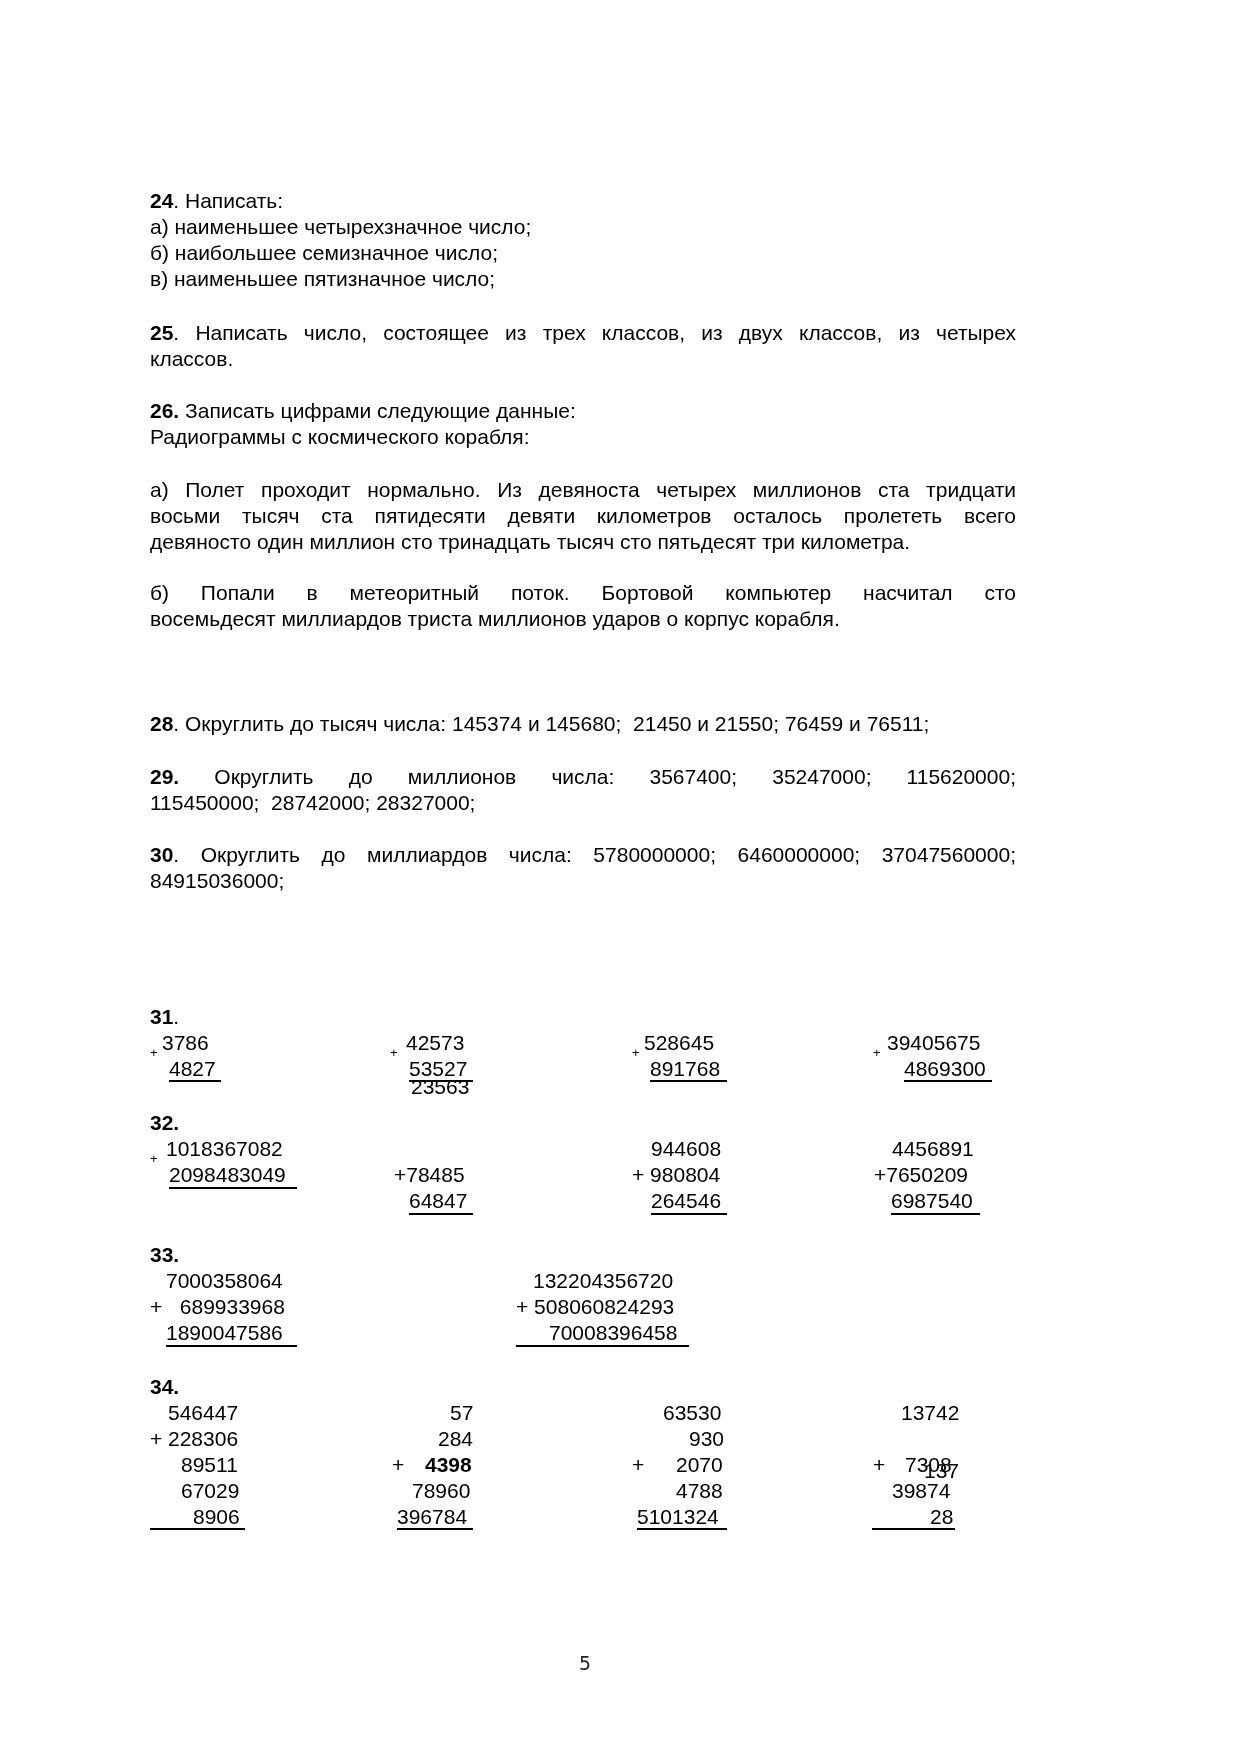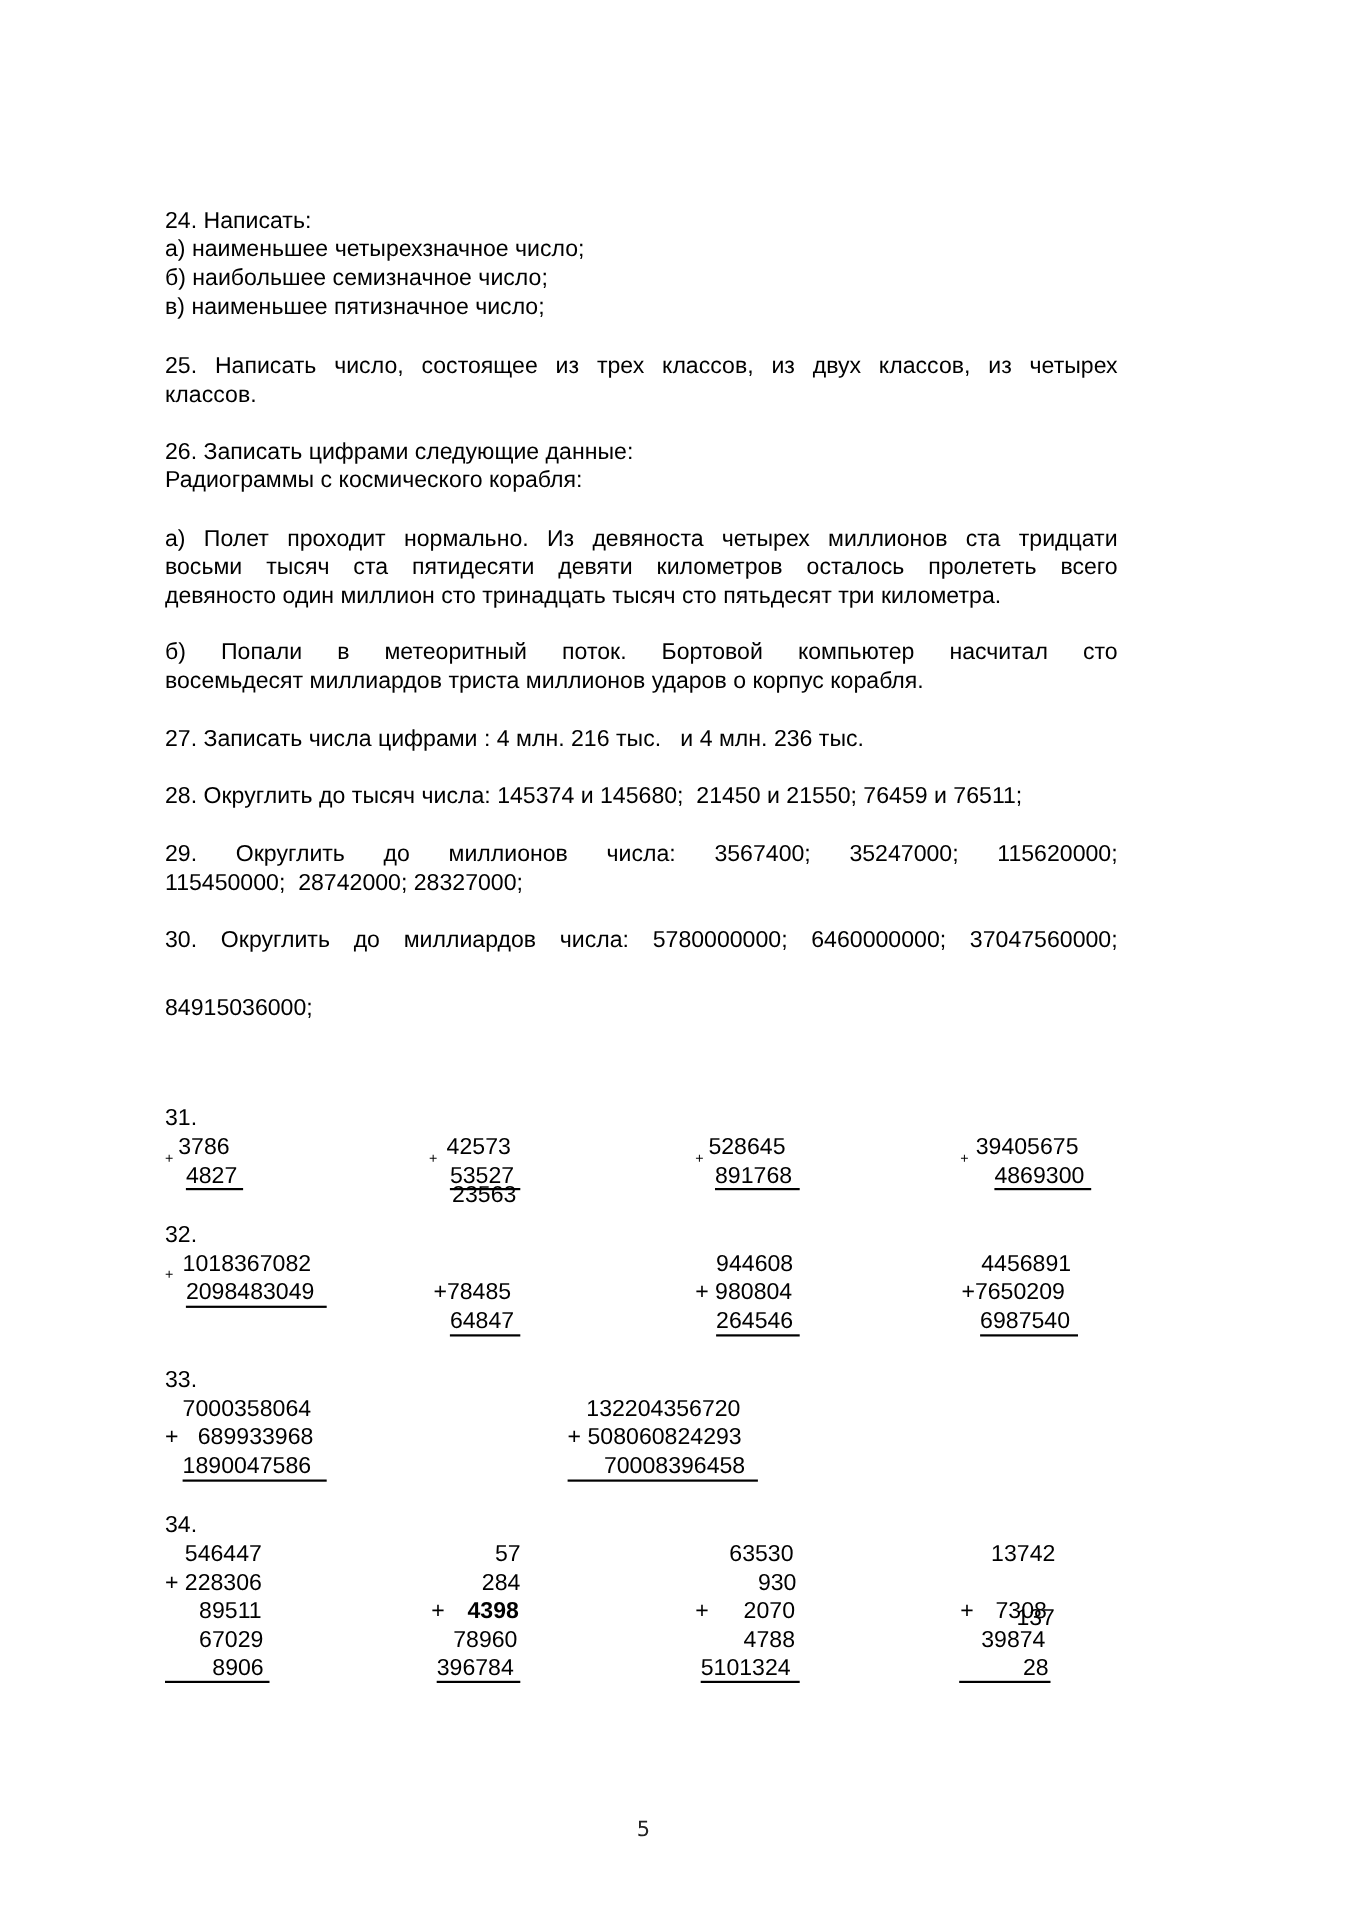--- a/index.html
+++ b/index.html
@@ -3,21 +3,21 @@
 <meta charset="utf-8">
 <style>
   html, body { margin: 0; padding: 0; background: #ffffff; }
   body {
     width: 1240px; height: 1754px; position: relative; overflow: hidden;
     font-family: "Liberation Sans", sans-serif; color: #000;
   }
   .page { position: absolute; left: 0; top: 0; width: 1240px; height: 1754px; }
   .txt { position: absolute; font-size: 21px; line-height: 26px; white-space: nowrap; }
   .just { position: absolute; left: 150px; width: 866px; font-size: 21px; line-height: 26.5px; text-align: justify; text-align-last: justify; white-space: normal; }
-  b { font-weight: normal; }
+  b { font-weight: bold; }
   .heading-box {
     position: absolute; left: 256px; top: 948px; width: 710px; height: 44px;
     border: 1.5px solid #000; box-sizing: border-box;
   }
   .heading-text { position: absolute; left: 4px; top: 6px; font-size: 27px; font-weight: bold; white-space: nowrap; letter-spacing: 0.1px; }
   .num { position: absolute; font-size: 21px; line-height: 26px; text-align: right; white-space: pre; }
   .plus-small { position: absolute; font-size: 13px; line-height: 13px; }
   .uline { position: absolute; height: 2px; background: #000; }
   .pagenum { position: absolute; left: 0; width: 1170px; top: 1652px; text-align: center; font-family: "DejaVu Sans", sans-serif; font-size: 19px; color: #222; }
 </style>
@@ -37,29 +37,28 @@
   <div class="txt" style="left:150px; top:398px;"><b>26.</b><span> Записать цифрами следующие данные:</span></div>
   <div class="txt" style="left:150px; top:424px;">Радиограммы с космического корабля:</div>
 
   <div class="just" style="top:477px;">а) Полет проходит нормально. Из девяноста четырех миллионов ста тридцати</div>
   <div class="just" style="top:503px;">восьми тысяч ста пятидесяти девяти километров осталось пролететь всего</div>
   <div class="txt" style="left:150px; top:529px;">девяносто один миллион сто тринадцать тысяч сто пятьдесят три километра.</div>
 
   <div class="just" style="top:580px;">б) Попали в метеоритный поток. Бортовой компьютер  насчитал сто</div>
   <div class="txt" style="left:150px; top:606px;">восемьдесят миллиардов триста миллионов ударов о корпус корабля.</div>
 
-  <div class="txt" style="left:150px; top:659px;"><b>27</b><span style="white-space:pre;">. Записать числа цифрами : 4 млн. 216 тыс.   и 4 млн. 236 тыс.</span></div>
 
   <div class="txt" style="left:150px; top:711px;"><b>28</b><span style="white-space:pre;">. Округлить до тысяч числа: 145374 и 145680;  21450 и 21550; 76459 и 76511;</span></div>
 
   <div class="just" style="top:764px; word-spacing:6px;"><b>29.</b><span> Округлить до миллионов числа: 3567400; 35247000;  115620000;</span></div>
   <div class="txt" style="left:150px; top:790px; white-space:pre;">115450000;  28742000; 28327000;</div>
 
   <div class="just" style="top:842px;"><b>30</b><span>. Округлить до миллиардов числа: 5780000000;  6460000000;  37047560000;</span></div>
-  <div class="txt" style="left:150px; top:868px;margin-top:36px;">84915036000;</div>
+  <div class="txt" style="left:150px; top:868px;">84915036000;</div>
 
 
   <div class="txt" style="left:150px; top:1004px;"><b>31</b><span>.</span></div>
 
   <div>
     <span class="plus-small" style="left:150px; top:1046px;">+</span>
     <span class="num" style="left:162px; top:1030px;">3786</span>
     <span class="num" style="left:169px; top:1056px;">4827</span>
     <div class="uline" style="left:169px; top:1080px; width:52px;"></div>
   </div>

